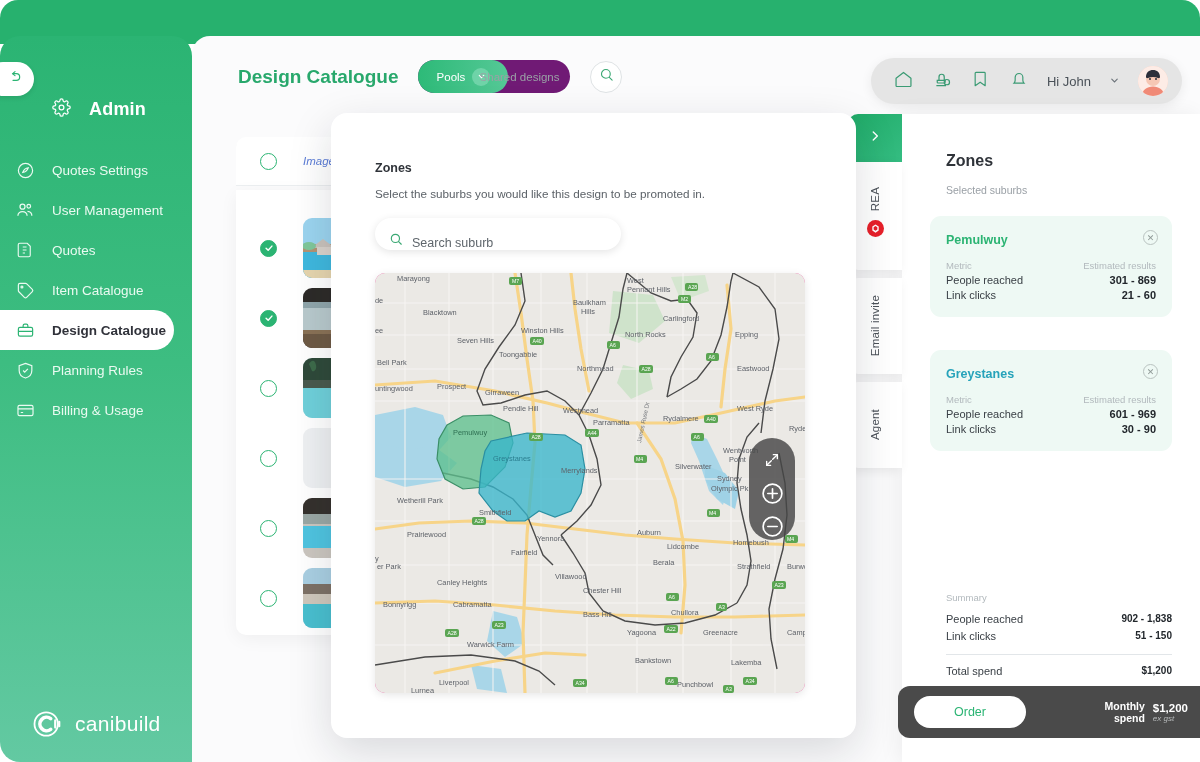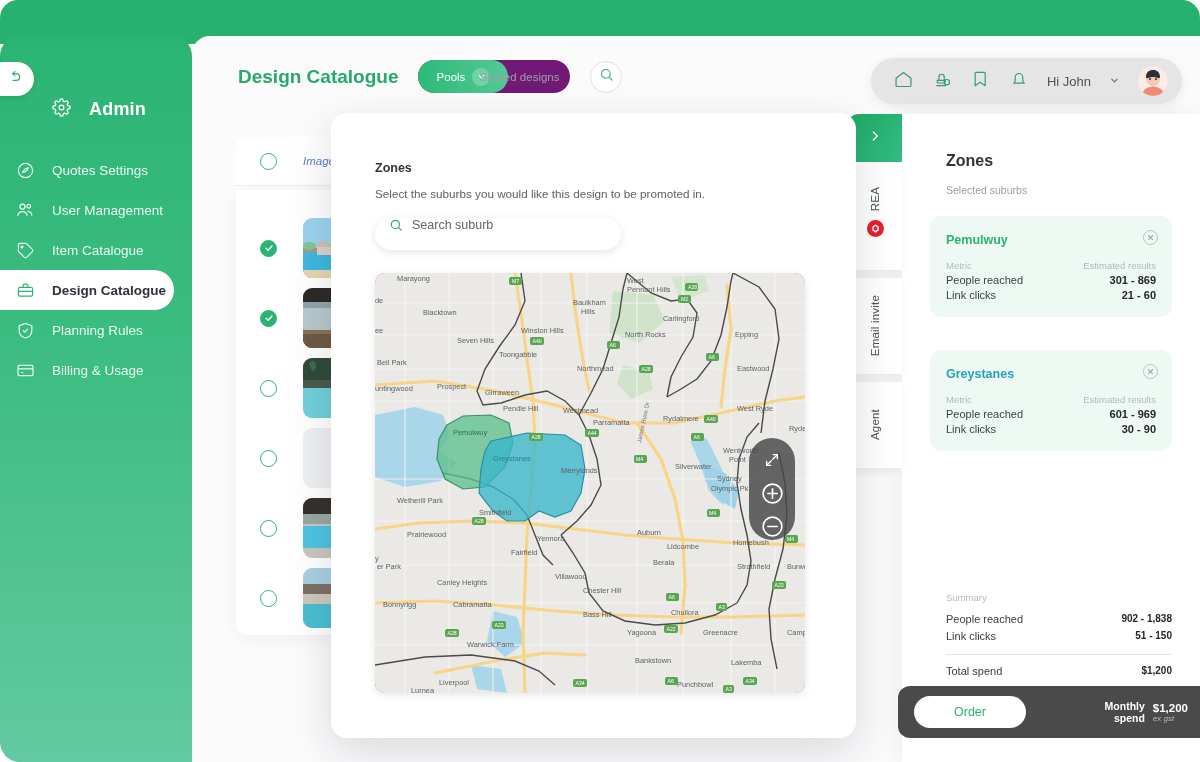--- a/index.html
+++ b/index.html
@@ -125,21 +125,21 @@
   .modal {
     position:absolute; left:331px; top:113px; width:525px; height:625px;
     background:#fff; border-radius:16px; z-index:10;
     box-shadow:0 14px 44px rgba(20,30,40,.15);
   }
   .m-title { position:absolute; left:44px; top:48px; font-size:12.5px; font-weight:bold; color:#2f3339; }
   .m-sub { position:absolute; left:44px; top:74px; font-size:11.7px; color:#5c6268; }
   .m-search {
     position:absolute; left:44px; top:105px; width:246px; height:32px;
     background:#fff; border-radius:16px; box-shadow:0 2px 9px rgba(0,0,0,.11);
-    display:flex; align-items:flex-start; gap:9px; padding-left:14px;
+    display:flex; align-items:flex-end; gap:9px; padding-left:14px;
   }
   .m-search .ph { color:#5f666c; font-size:12.5px; }
 
   
   .mapwrap {
     position:absolute; left:44px; top:160px; width:430px; height:420px;
     border-radius:10px; overflow:hidden; background:#ec4899;
     box-shadow:0 2px 9px rgba(0,0,0,.10);
   }
   .mapsvg { position:absolute; left:0; top:0; }
@@ -258,20 +258,29 @@
           <svg width="20" height="20" viewBox="0 0 24 24" fill="none" stroke="#eafaf1" stroke-width="1.5">
             <circle cx="9" cy="8" r="3"></circle>
               <path d="M3.5 19c0-3 2.5-5 5.5-5s5.5 2 5.5 5"></path>
             <circle cx="16.5" cy="7.5" r="2.2"></circle>
               <path d="M15 13.6c3 .2 5.2 2.2 5.2 5.4"></path>
           </svg>
         </span>
         <span>User Management</span>
       </div>
 
+      <div class="navitem">
+        <span class="ico">
+          <svg width="18" height="18" viewBox="0 0 24 24" fill="none" stroke="#eafaf1" stroke-width="1.5">
+            <path d="M5 3h10l4 4v12a2 2 0 0 1-2 2H5a2 2 0 0 1-2-2V5a2 2 0 0 1 2-2z"></path>
+            <path d="M9 8h5M9 12h5M9 16h3"></path>
+          </svg>
+        </span>
+        <span>Quotes</span>
+      </div>
 
       <div class="navitem">
         <span class="ico">
           <svg width="19" height="19" viewBox="0 0 24 24" fill="none" stroke="#eafaf1" stroke-width="1.5">
             <path d="M20.6 13.4l-7.2 7.2a2 2 0 0 1-2.8 0l-7-7A2 2 0 0 1 3 12.2V5a2 2 0 0 1 2-2h7.2a2 2 0 0 1 1.4.6l7 7a2 2 0 0 1 0 2.8z"></path>
             <circle cx="7.5" cy="7.5" r="1.2"></circle>
           </svg>
         </span>
         <span>Item Catalogue</span>
       </div>
@@ -300,20 +309,28 @@
         <span class="ico">
           <svg width="19" height="19" viewBox="0 0 24 24" fill="none" stroke="#eafaf1" stroke-width="1.5">
             <rect x="2.5" y="5.5" width="19" height="13" rx="2"></rect>
             <path d="M2.5 10h19M6 14.5h3"></path>
           </svg>
         </span>
         <span>Billing &amp; Usage</span>
       </div>
     </div>
 
+    <div class="logo">
+      <svg width="36" height="36" viewBox="0 0 40 40" fill="none">
+        <circle cx="18" cy="20" r="13" stroke="#ffffff" stroke-width="2"></circle>
+        <path d="M23 14a7.5 7.5 0 1 0 0 12" stroke="#ffffff" stroke-width="4" stroke-linecap="round"></path>
+        <path d="M28 16v8M32.5 17.5v5" stroke="#ffffff" stroke-width="2.4" stroke-linecap="round"></path>
+      </svg>
+      <span class="ltxt">canibuild</span>
+    </div>
   </div>
 
   <div class="backbtn">
     <span>
       <svg width="16" height="16" viewBox="0 0 24 24" fill="none" stroke="#2bb473" stroke-width="1.8" stroke-linecap="round">
         <path d="M9 7H14a5 5 0 0 1 0 10H9"></path>
           <path d="M12 4L8.5 7 12 10"></path>
       </svg>
     </span>
   </div>

